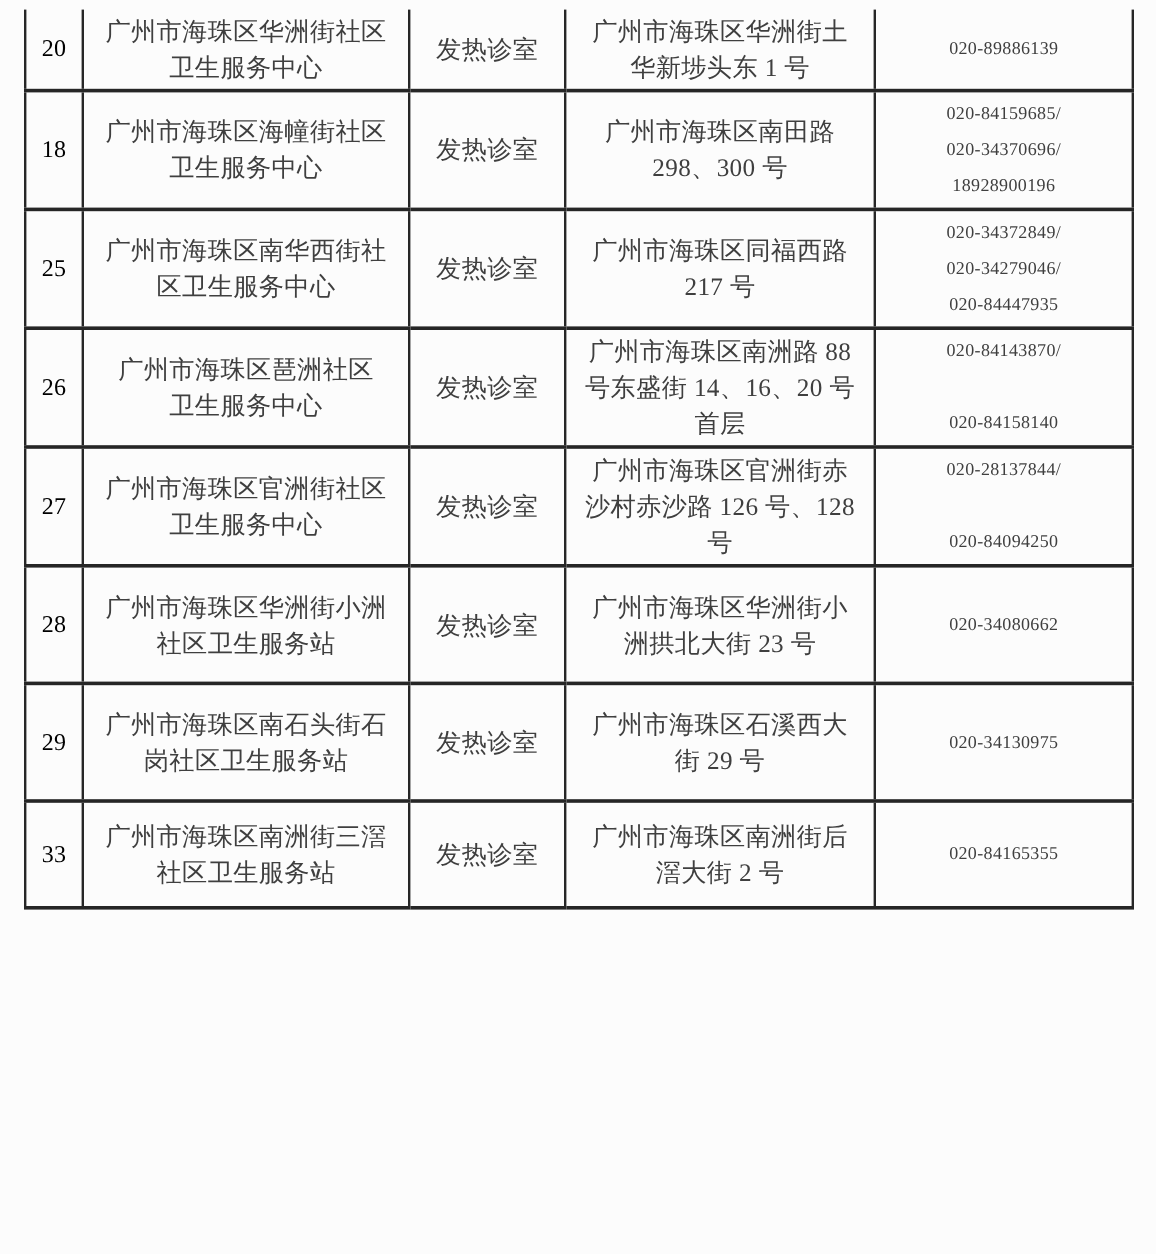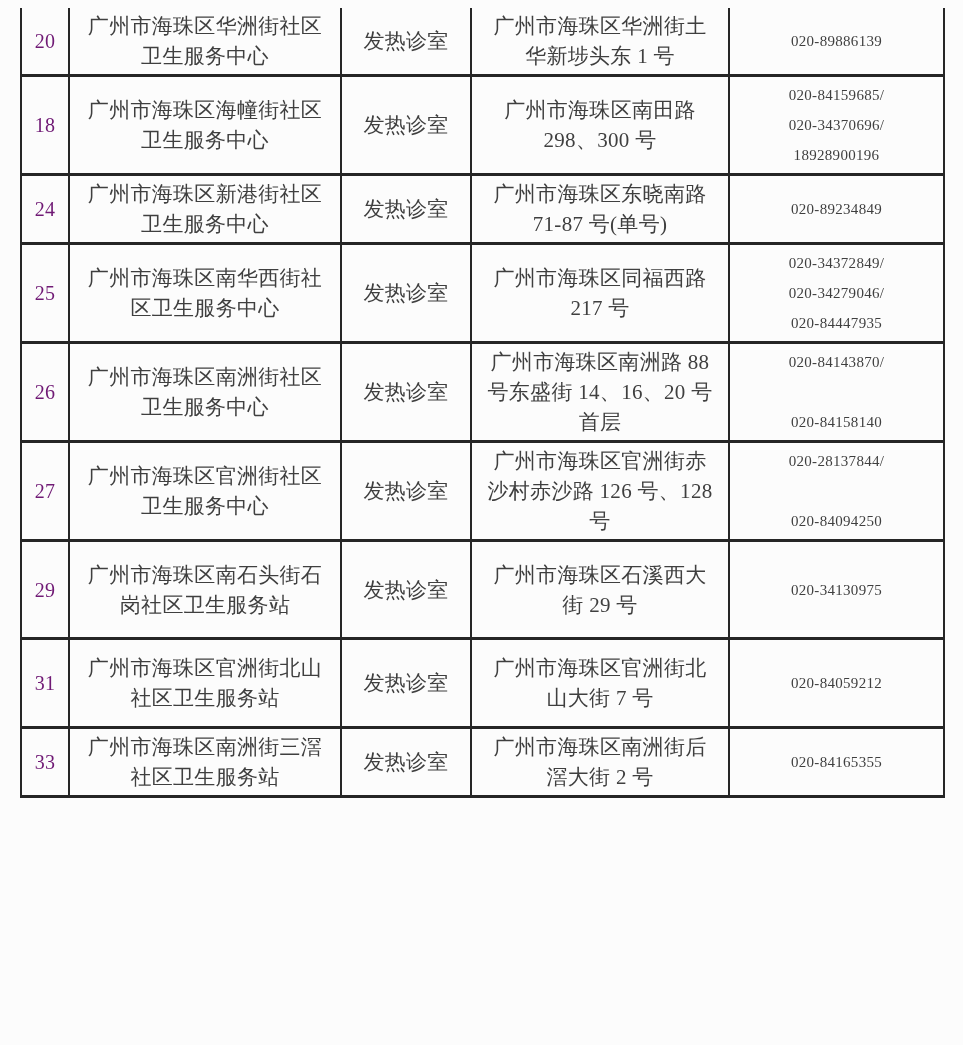--- a/index.html
+++ b/index.html
@@ -35,21 +35,21 @@
     border-top: 0;
     text-align: center;
     vertical-align: middle;
     padding: 3px 8px;
     white-space: pre-line;
     line-height: 30px;
     font-size: 21px;
     letter-spacing: 0.3px;
     overflow: hidden;
   }
-  td.cell-num { font-size: 20px; color: #701a75; }
+  td.cell-num { font-size: 20px; color: #000000; }
   td.cell-phone { font-size: 15px; }
 
   
   tr:nth-child(1)  td { height: 60px; }
   tr:nth-child(2)  td { height: 90px; }
   tr:nth-child(3)  td { height: 55px; }
   tr:nth-child(4)  td { height: 54px; }
   tr:nth-child(5)  td { height: 55px; }
   tr:nth-child(6)  td { height: 89px; }
   tr:nth-child(7)  td { height: 89px; }
@@ -89,42 +89,33 @@
     <td class="cell-name">广州市海珠区海幢街社区
 卫生服务中心</td>
     <td class="cell-type">发热诊室</td>
     <td class="cell-address">广州市海珠区南田路
 298、300 号</td>
     <td class="cell-phone">020-84159685/
 020-34370696/
 18928900196</td>
   </tr>
         <tr>
-    <td class="cell-num">24</td>
-    <td class="cell-name">广州市海珠区新港街社区
-卫生服务中心</td>
-    <td class="cell-type">发热诊室</td>
-    <td class="cell-address">广州市海珠区东晓南路
-71-87 号(单号)</td>
-    <td class="cell-phone">020-89234849</td>
-  </tr>
-        <tr>
     <td class="cell-num">25</td>
     <td class="cell-name">广州市海珠区南华西街社
 区卫生服务中心</td>
     <td class="cell-type">发热诊室</td>
     <td class="cell-address">广州市海珠区同福西路
 217 号</td>
     <td class="cell-phone">020-34372849/
 020-34279046/
 020-84447935</td>
   </tr>
         <tr>
     <td class="cell-num">26</td>
-    <td class="cell-name">广州市海珠区南洲街社区
+    <td class="cell-name">广州市海珠区琶洲社区
 卫生服务中心</td>
     <td class="cell-type">发热诊室</td>
     <td class="cell-address">广州市海珠区南洲路 88
 号东盛街 14、16、20 号
 首层</td>
     <td class="cell-phone">020-84143870/
 
 020-84158140</td>
   </tr>
         <tr>
@@ -133,36 +124,36 @@
 卫生服务中心</td>
     <td class="cell-type">发热诊室</td>
     <td class="cell-address">广州市海珠区官洲街赤
 沙村赤沙路 126 号、128
 号</td>
     <td class="cell-phone">020-28137844/
 
 020-84094250</td>
   </tr>
         <tr>
+    <td class="cell-num">28</td>
+    <td class="cell-name">广州市海珠区华洲街小洲
+社区卫生服务站</td>
+    <td class="cell-type">发热诊室</td>
+    <td class="cell-address">广州市海珠区华洲街小
+洲拱北大街 23 号</td>
+    <td class="cell-phone">020-34080662</td>
+  </tr>
+        <tr>
     <td class="cell-num">29</td>
     <td class="cell-name">广州市海珠区南石头街石
 岗社区卫生服务站</td>
     <td class="cell-type">发热诊室</td>
     <td class="cell-address">广州市海珠区石溪西大
 街 29 号</td>
     <td class="cell-phone">020-34130975</td>
-  </tr>
-        <tr>
-    <td class="cell-num">31</td>
-    <td class="cell-name">广州市海珠区官洲街北山
-社区卫生服务站</td>
-    <td class="cell-type">发热诊室</td>
-    <td class="cell-address">广州市海珠区官洲街北
-山大街 7 号</td>
-    <td class="cell-phone">020-84059212</td>
   </tr>
         <tr>
     <td class="cell-num">33</td>
     <td class="cell-name">广州市海珠区南洲街三滘
 社区卫生服务站</td>
     <td class="cell-type">发热诊室</td>
     <td class="cell-address">广州市海珠区南洲街后
 滘大街 2 号</td>
     <td class="cell-phone">020-84165355</td>
   </tr>

